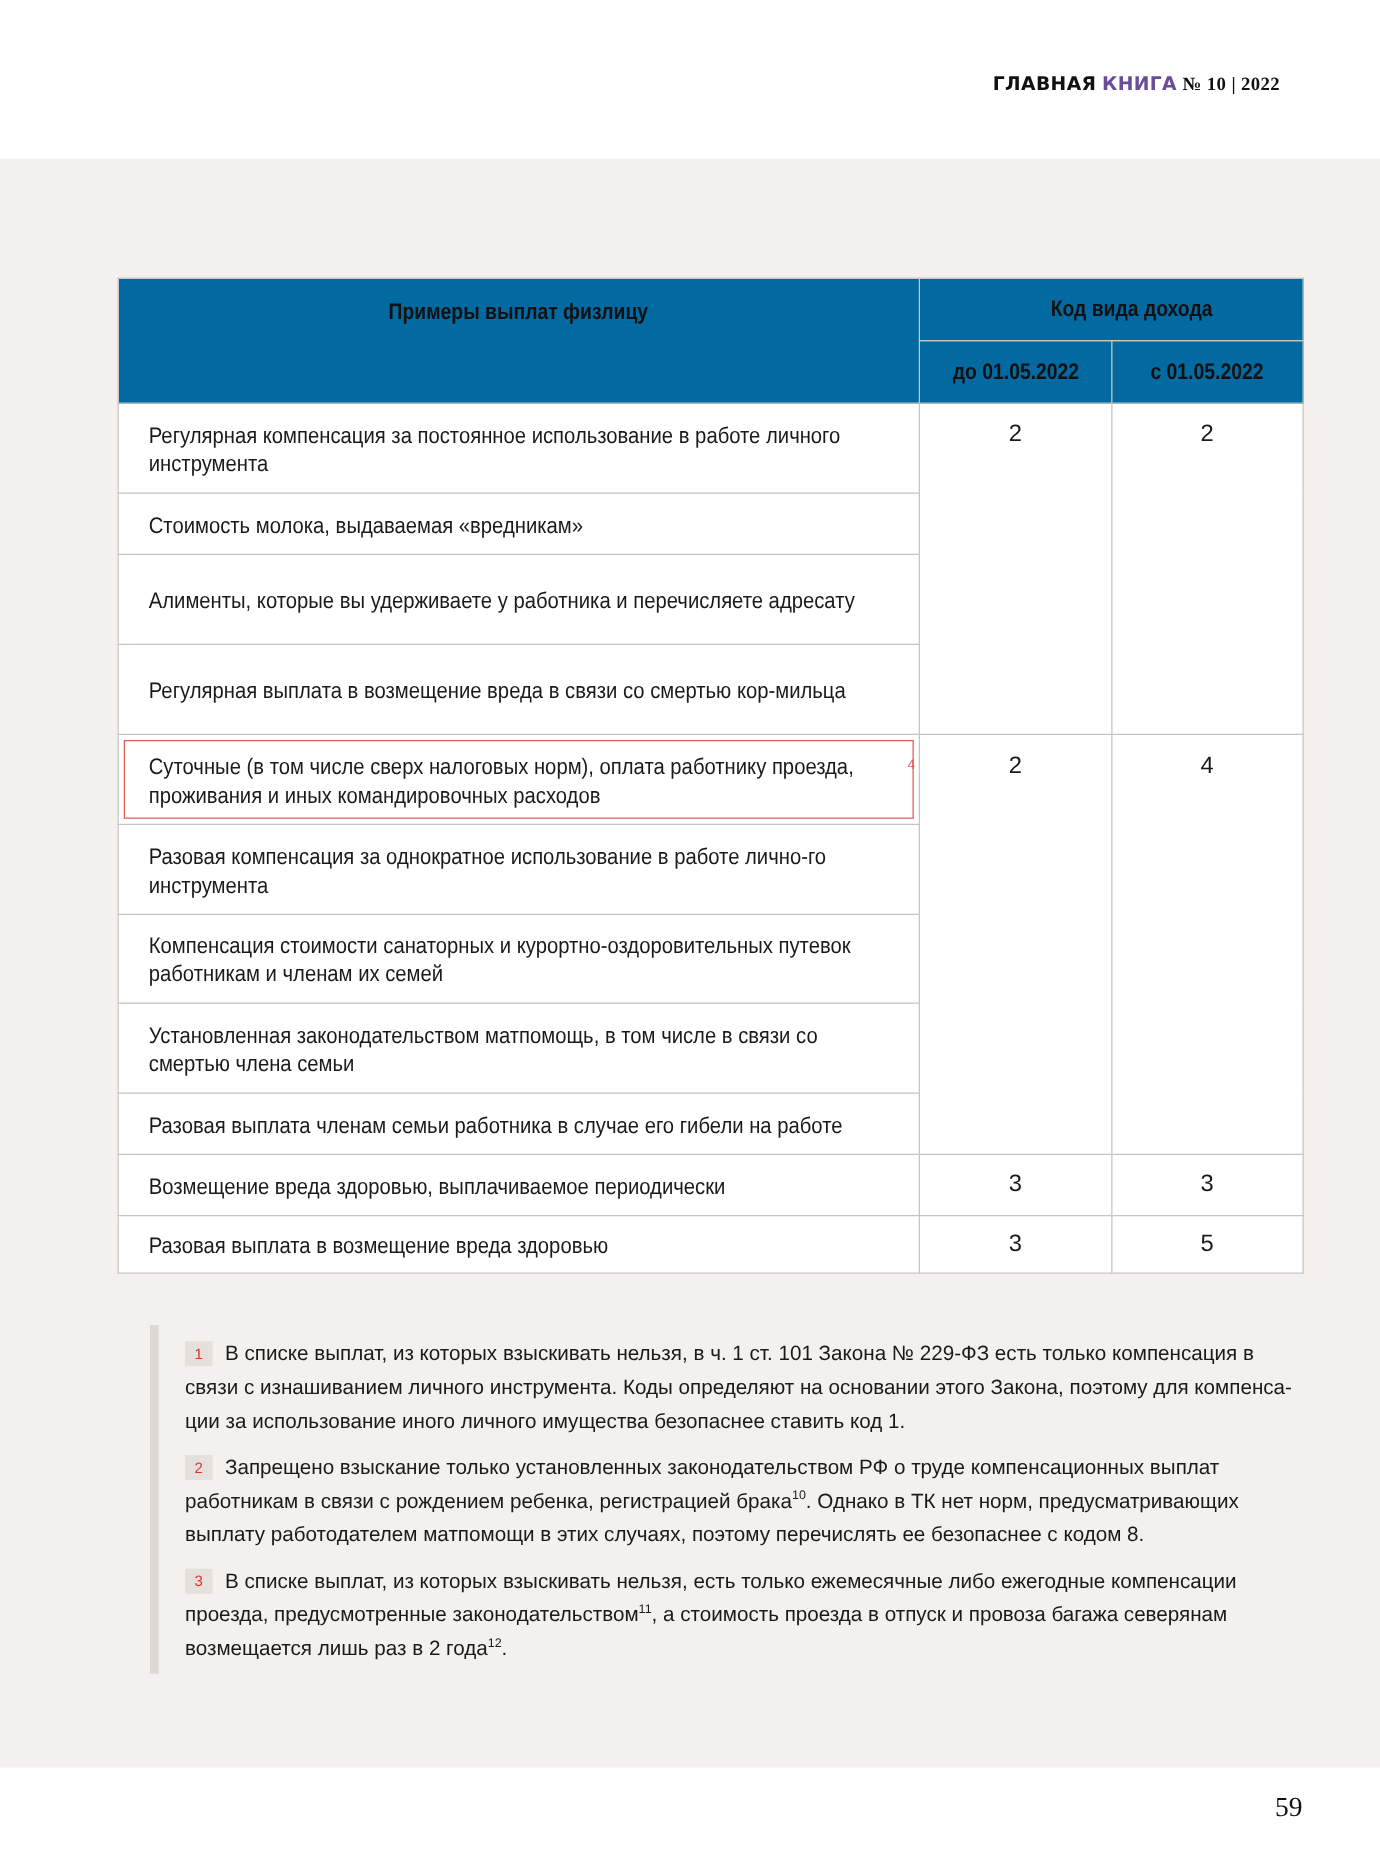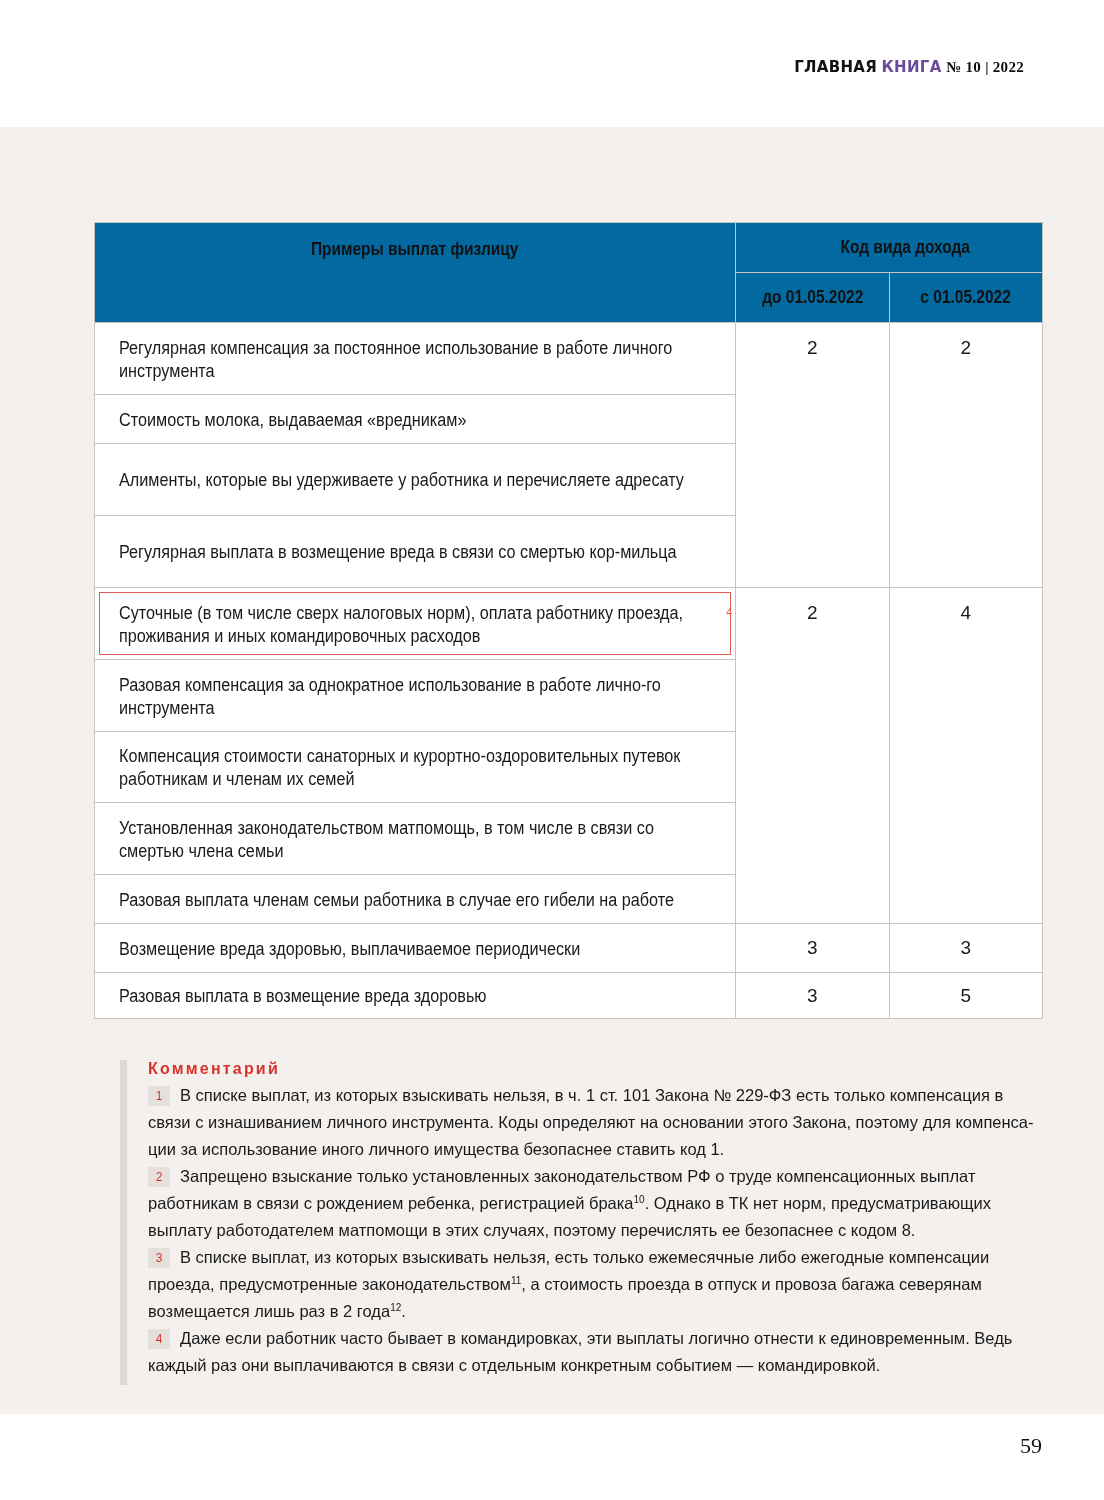--- a/index.html
+++ b/index.html
@@ -24,21 +24,21 @@
     td.desc { font-size: 18px; line-height: 23px; padding: 12px 14px 10px 24px; color: #1a1a1a; vertical-align: middle; position: relative; }
     td.desc .cond { display: inline-block; transform: scaleX(0.9); transform-origin: left center; width: 111%; }
     td.code { font-size: 19px; text-align: center; vertical-align: top; padding-top: 14px; color: #1a1a1a; }
     td.code.mid { vertical-align: middle; padding-top: 0; }
 
     .highlight-box { position: absolute; left: 4px; top: 4px; right: 4px; bottom: 4px; border: 1.5px solid #e05a55; pointer-events: none; }
     .highlight-num { position: absolute; right: -2px; top: 8px; font-size: 11px; color: #e05a55; }
 
     .comment { position: absolute; top: 1060px; left: 120px; width: 930px; border-left: 7px solid #ddd8d4; padding-left: 21px; padding-bottom: 6px; }
     .comment-title { color: #d8332c; font-weight: bold; font-size: 16px; letter-spacing: 2.2px; margin-bottom: 4px; }
-    .note { font-size: 16.5px; line-height: 27px; color: #1a1a1a; }
+    .note { font-size: 16.5px; line-height: 27px; color: #1a1a1a; margin-top: 10px; }
     .note-num { display: inline-block; background: #e6e0dc; color: #d8332c; font-size: 12px; width: 22px; height: 20px; line-height: 20px; text-align: center; margin-right: 10px; vertical-align: 1px; }
     sup { font-size: 10px; vertical-align: super; line-height: 0; }
 
     .page-num { position: absolute; top: 1433px; right: 62px; font-family: "Liberation Serif", serif; font-size: 22px; color: #111; }
   </style>
 </head>
 <body>
 
 <div class="masthead">
   <span class="brand1">ГЛАВНАЯ</span>
@@ -107,32 +107,28 @@
 
     <tr style="height:46px">
       <td class="desc"><span class="cond">Разовая выплата в возмещение вреда здоровью</span></td>
       <td class="code mid">3</td>
       <td class="code mid">5</td>
     </tr>
   </tbody>
 </table>
 
 <div class="comment">
-  <div class="comment-title">Комментарий</div>
 
   <div class="note">
     <span class="note-num">1</span><span>В списке выплат, из которых взыскивать нельзя, в ч. 1 ст. 101 Закона № 229-ФЗ есть только компенсация в связи с изнашиванием личного инструмента. Коды определяют на основании этого Закона, поэтому для компенса-ции за использование иного личного имущества безопаснее ставить код 1.</span>
   </div>
 
   <div class="note">
     <span class="note-num">2</span><span>Запрещено взыскание только установленных законодательством РФ о труде компенсационных выплат работникам в связи с рождением ребенка, регистрацией брака</span><sup>10</sup><span>. Однако в ТК нет норм, предусматривающих выплату работодателем матпомощи в этих случаях, поэтому перечислять ее безопаснее с кодом 8.</span>
   </div>
 
   <div class="note">
     <span class="note-num">3</span><span>В списке выплат, из которых взыскивать нельзя, есть только ежемесячные либо ежегодные компенсации проезда, предусмотренные законодательством</span><sup>11</sup><span>, а стоимость проезда в отпуск и провоза багажа северянам возмещается лишь раз в 2 года</span><sup>12</sup><span>.</span>
   </div>
 
-  <div class="note">
-    <span class="note-num">4</span><span>Даже если работник часто бывает в командировках, эти выплаты логично отнести к единовременным. Ведь каждый раз они выплачиваются в связи с отдельным конкретным событием — командировкой.</span>
-  </div>
 </div>
 
 <div class="page-num">59</div>
 
 </body></html>

